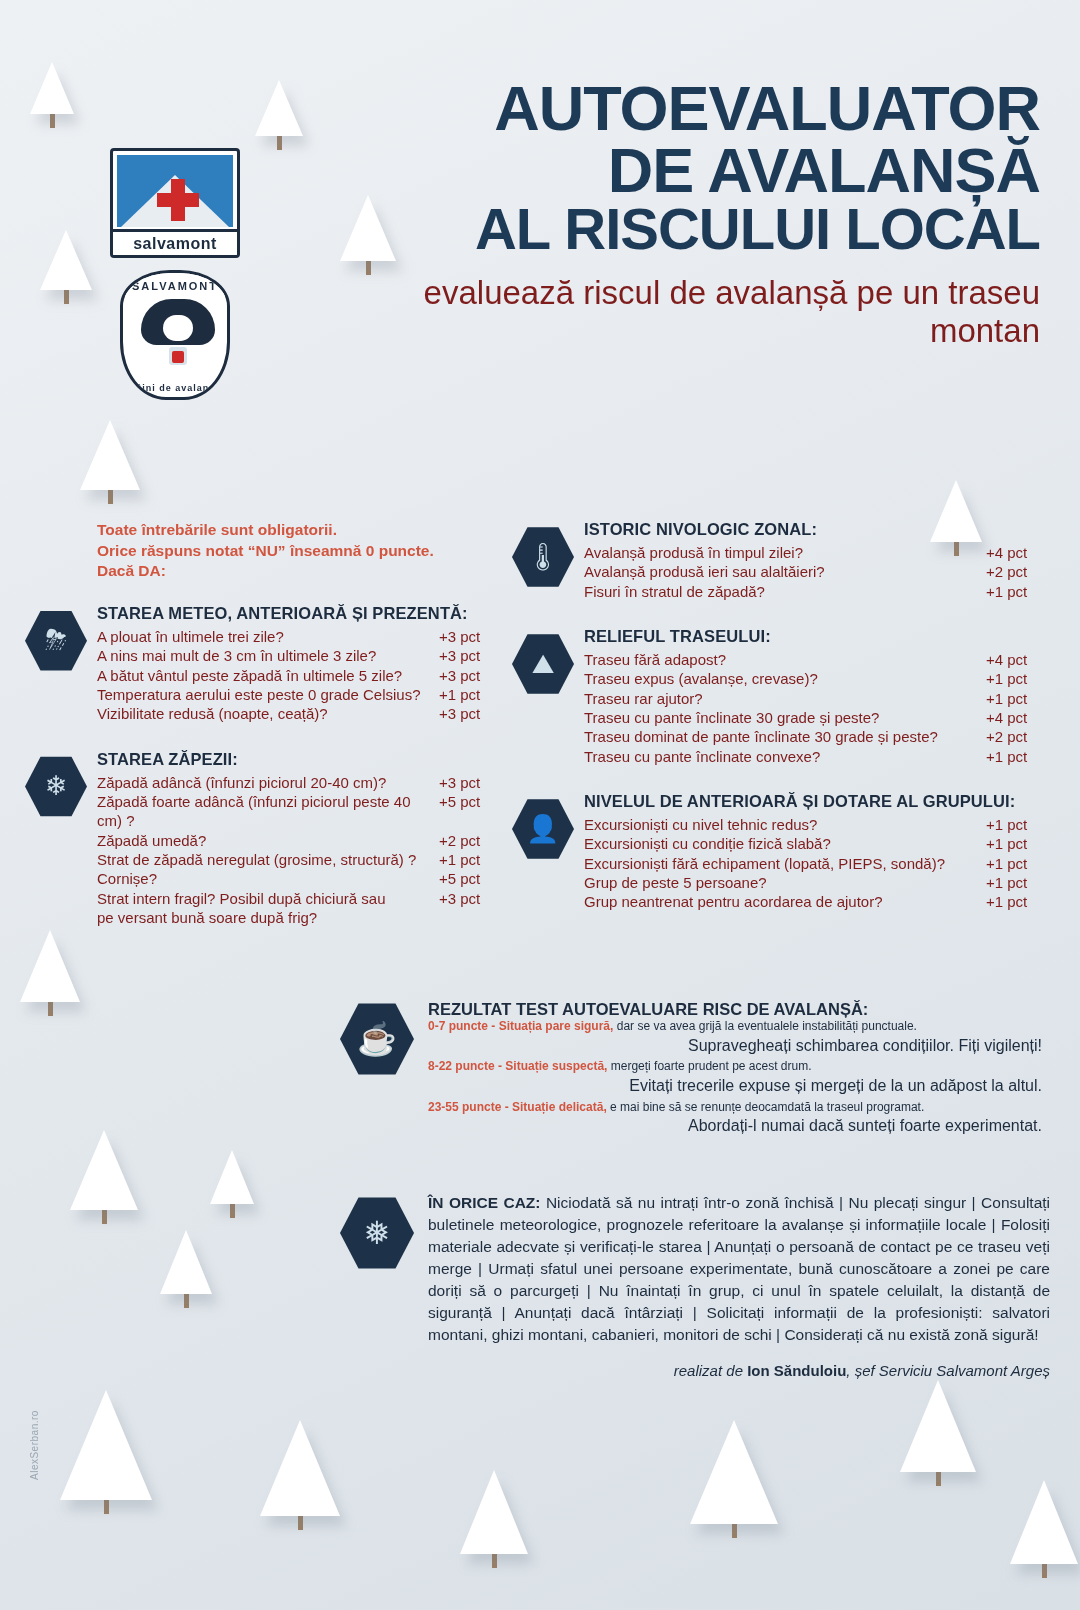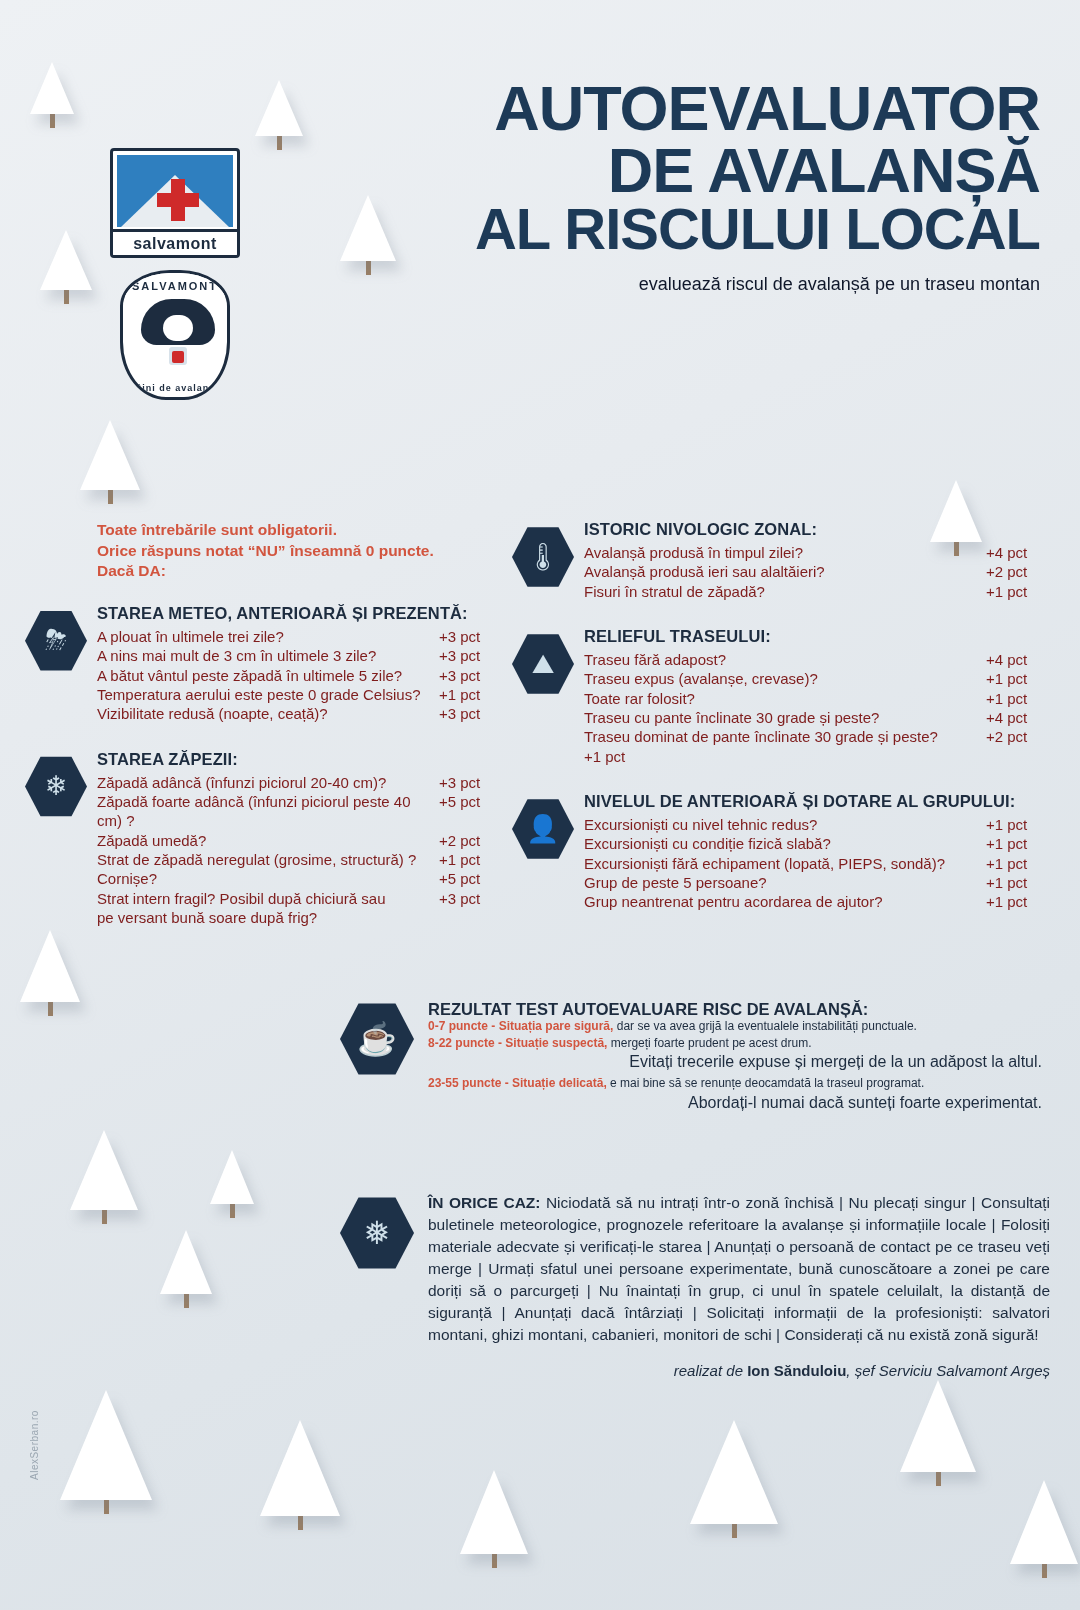--- a/index.html
+++ b/index.html
@@ -28,21 +28,21 @@
   
   .header { position:absolute; left:0; top:0; width:1080px; height:440px; }
   .title-block { position:absolute; right:40px; top:78px; width:680px; text-align:right; }
   .title-line {
     font-weight:800; letter-spacing:-1px; color:#1d3a57;
     font-size:63px; line-height:0.98; text-transform:uppercase;
   }
   .title-line.l2 { font-size:58px; }
   .title-line.l3 { font-size:63px; }
   .subtitle {
-    margin-top:16px; color:#0f172a; font-size:18px; font-weight:400;
+    margin-top:16px; color:#7f1d1d; font-size:33px; font-weight:400;
   }
 
   
   .logos { position:absolute; left:110px; top:148px; }
   .logo1 {
     width:130px; height:110px; background:#fff; border:3px solid #1d2c3f;
     border-radius:4px; position:relative; overflow:hidden;
   }
   .logo1 .sky { position:absolute; inset:4px 4px 28px 4px; background:#2f7fbf; }
   .logo1 .mtn {
@@ -318,32 +318,33 @@
       <h3>RELIEFUL TRASEULUI:</h3>
       <div class="qrow">
           <div class="q">Traseu fără adapost?</div>
           <div class="p">+4 pct</div>
         </div>
       <div class="qrow">
           <div class="q">Traseu expus (avalanșe, crevase)?</div>
           <div class="p">+1 pct</div>
         </div>
       <div class="qrow">
-          <div class="q">Toate rar folosit?</div>
+          <div class="q">Traseu rar ajutor?</div>
           <div class="p">+1 pct</div>
         </div>
       <div class="qrow">
           <div class="q">Traseu cu pante înclinate 30 grade și peste?</div>
           <div class="p">+4 pct</div>
         </div>
       <div class="qrow">
           <div class="q">Traseu dominat de pante înclinate 30 grade și peste?</div>
           <div class="p">+2 pct</div>
         </div>
       <div class="qrow">
+          <div class="q">Traseu cu pante înclinate convexe?</div>
           <div class="p">+1 pct</div>
         </div>
     </div>
 
     <div class="sec" style="margin-top:26px;">
       <div class="badge">👤</div>
       <h3>NIVELUL DE ANTERIOARĂ ȘI DOTARE AL GRUPULUI:</h3>
       <div class="qrow">
           <div class="q">Excursioniști cu nivel tehnic redus?</div>
           <div class="p">+1 pct</div>
@@ -368,20 +369,21 @@
   </div>
 </div>
 
 <div class="result">
   <div class="badge big">☕</div>
   <h3>REZULTAT TEST AUTOEVALUARE RISC DE AVALANȘĂ:</h3>
 
   <div class="res-line">
     <span class="k">0-7 puncte - Situația pare sigură,</span><span> dar se va avea grijă la eventualele instabilități punctuale.</span>
   </div>
+  <div class="res-sub">Supravegheați schimbarea condițiilor. Fiți vigilenți!</div>
 
   <div class="res-line">
     <span class="k">8-22 puncte - Situație suspectă,</span><span> mergeți foarte prudent pe acest drum.</span>
   </div>
   <div class="res-sub">Evitați trecerile expuse și mergeți de la un adăpost la altul.</div>
 
   <div class="res-line">
     <span class="k">23-55 puncte - Situație delicată,</span><span> e mai bine să se renunțe deocamdată la traseul programat.</span>
   </div>
   <div class="res-sub">Abordați-l numai dacă sunteți foarte experimentat.</div>

